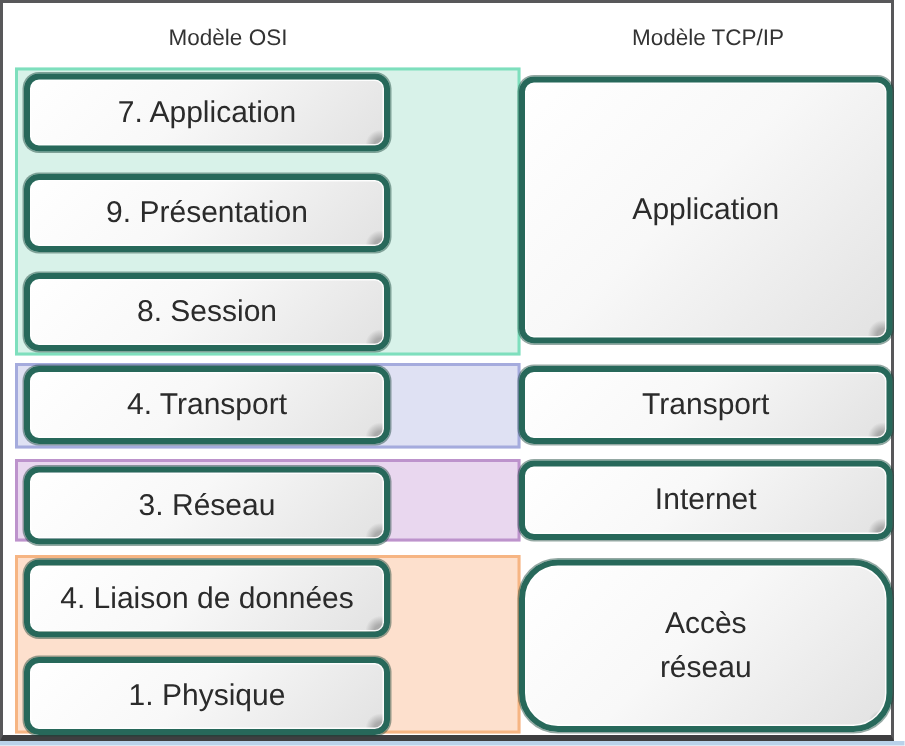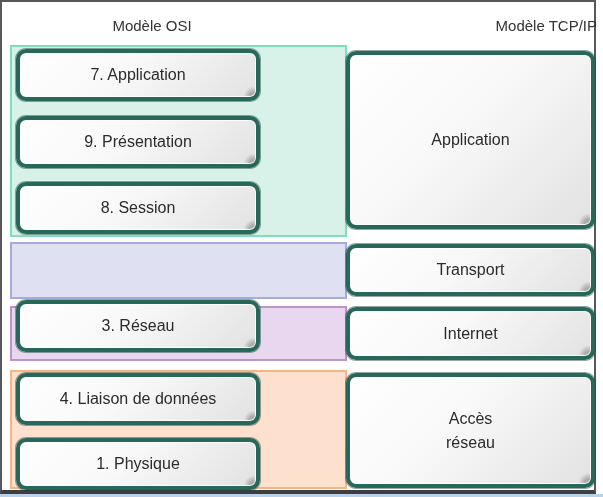--- a/index.html
+++ b/index.html
@@ -19,75 +19,76 @@
   .bottom-strip {
     position: absolute; left: 0; bottom: 0; width: 603px; height: 3px;
     background: #b9d2ea;
   }
   .col-header {
     position: absolute; top: 14px; height: 20px;
     font-size: 15px; color: #333333; text-align: center;
     line-height: 20px;
   }
   .col-header.osi { left: 0; width: 300px; }
-  .col-header.tcp { left: 345px; width: 250px; text-align: right; }
+  .col-header.tcp { left: 345px; width: 250px; }
 
   .band {
     position: absolute; left: 8px; width: 337px;
     border-style: solid; border-width: 2px;
   }
   .band.app      { top: 43px;  height: 192px; background: #d8f2e9; border-color: #7edfbd; }
   .band.transport{ top: 240px; height: 57px;  background: #dfe1f3; border-color: #a5abdd; }
   .band.internet { top: 304px; height: 55px;  background: #e9d7ef; border-color: #bd93cc; }
   .band.access   { top: 368px; height: 119px; background: #fde0cd; border-color: #f6b583; }
 
   .layer-box {
     position: absolute;
     border: 4px solid #27685a;
     border-radius: 10px;
     background:
       radial-gradient(circle at 99% 99%, #ababab 0px, #ababab 4px, rgba(171,171,171,0) 10px),
       linear-gradient(135deg, #ffffff 0%, #f8f8f8 45%, #e2e2e2 100%);
     box-shadow: 0 0 0 1px rgba(18,62,52,0.45), inset 0 0 0 1px rgba(255,255,255,0.9);
     display: flex; align-items: center; justify-content: center;
-    font-size: 16px; color: #2b2b2b; text-align: center;
+    font-size: 20px; color: #2b2b2b; text-align: center;
     white-space: pre-line; line-height: 1.45;
   }
   .osi-box { left: 14px; width: 244px; height: 52px; }
   .osi-box.l7 { top: 47px; }
   .osi-box.l6 { top: 114px; }
   .osi-box.l5 { top: 180px; }
   .osi-box.l4 { top: 242px; }
-  .osi-box.l3 { top: 298px; text-align: center; }
+  .osi-box.l3 { top: 309px; text-align: center; }
   .osi-box.l2 { top: 371px; }
   .osi-box.l1 { top: 436px; }
 
   .tcp-box { left: 344px; width: 249px; }
   .tcp-box.t-app       { top: 49px;  height: 178px; }
   .tcp-box.t-transport { top: 242px; height: 52px; }
   .tcp-box.t-internet  { top: 305px; height: 53px; }
-  .tcp-box.t-access    { top: 371px; height: 115px; }
+  .tcp-box.t-access    { top: 371px; height: 115px; border-radius: 26px; }
 </style>
 </head>
 <body>
 
 <div class="outer">
   <div class="frame">
 
     <div class="col-header osi">Modèle OSI</div>
     <div class="col-header tcp">Modèle TCP/IP</div>
 
     <div class="band app"></div>
     <div class="band transport"></div>
     <div class="band internet"></div>
     <div class="band access"></div>
 
     <div class="layer-box osi-box l7">7. Application</div>
     <div class="layer-box osi-box l6">9. Présentation</div>
     <div class="layer-box osi-box l5">8. Session</div>
+    <div class="layer-box osi-box l4">4. Transport</div>
     <div class="layer-box osi-box l3">3. Réseau</div>
     <div class="layer-box osi-box l2">4. Liaison de données</div>
     <div class="layer-box osi-box l1">1. Physique</div>
 
     <div class="layer-box tcp-box t-transport">Transport</div>
     <div class="layer-box tcp-box t-app">Application</div>
     <div class="layer-box tcp-box t-internet">Internet</div>
     <div class="layer-box tcp-box t-access">Accès
 réseau</div>
 

